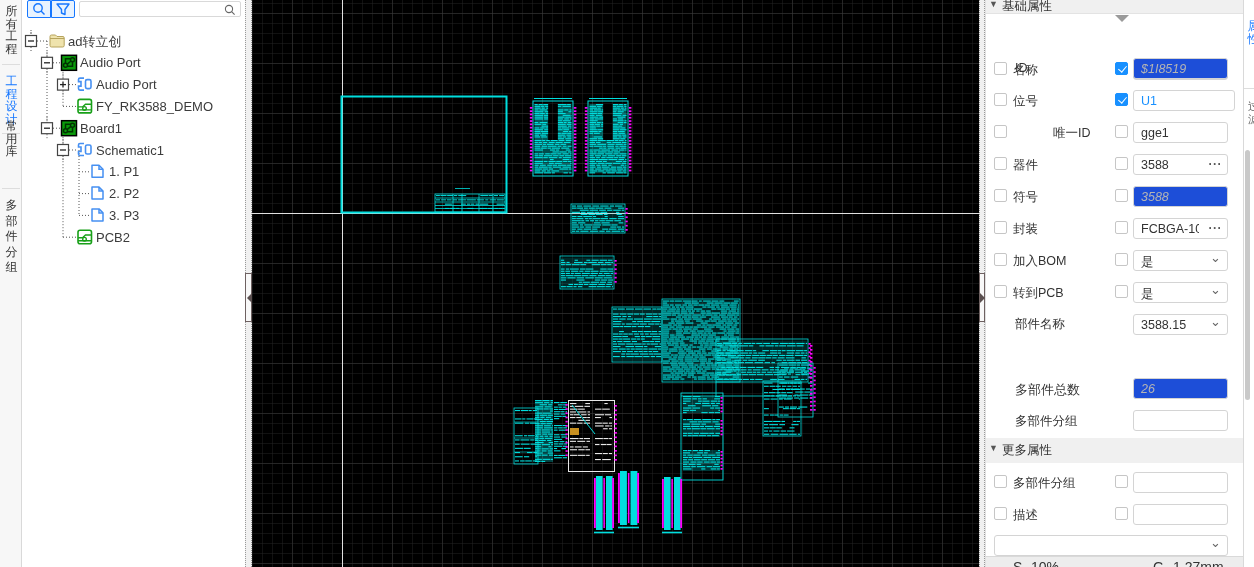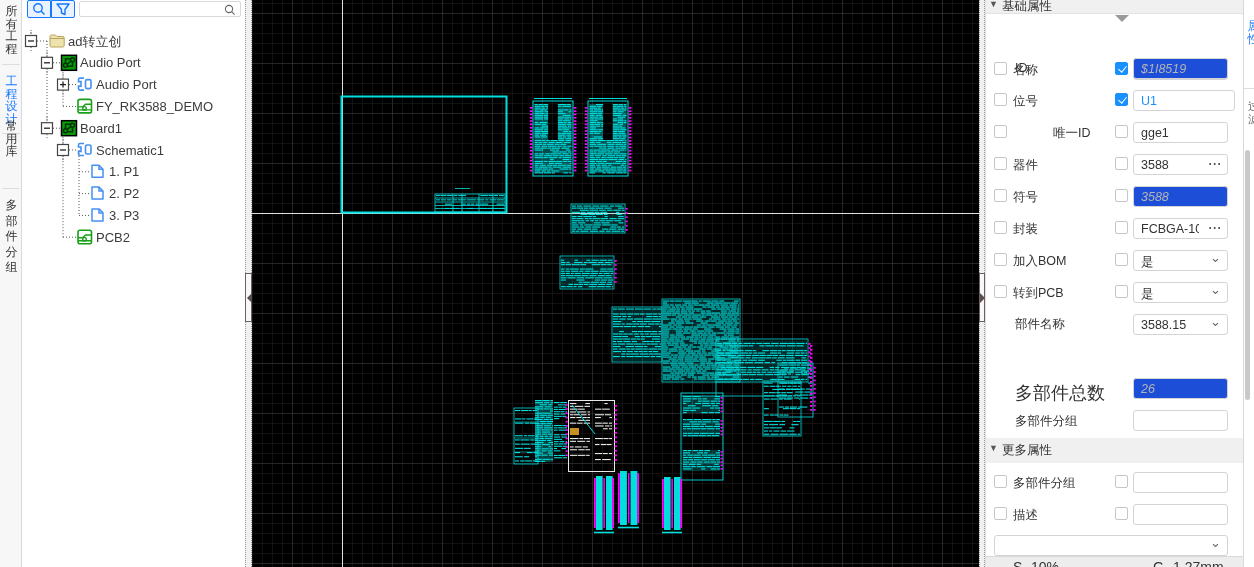--- a/index.html
+++ b/index.html
@@ -2248,21 +2248,21 @@
         </div>
       </div>
       <div class="abs" style="left:0;top:313.5px;width:258px;height:21px;">
         <span class="abs" style="left:29px;top:2px;font-size:12.5px;color:#333;white-space:nowrap;">部件名称</span>
         <div class="inp" style="left:147px;top:0;width:95px;height:21px;">
           <span class="val">3588.15</span>
           <span class="chev">⌄</span>
         </div>
       </div>
       <div class="abs" style="left:0;top:377.5px;width:258px;height:21px;">
-        <span class="abs" style="left:29px;top:3px;font-size:18px;color:#333;white-space:nowrap;">多部件总数</span>
+        <span class="abs" style="left:29px;top:3px;font-size:13px;color:#333;white-space:nowrap;">多部件总数</span>
         <div class="inp dis" style="left:147px;top:0;width:95px;height:21px;">
           <span class="val">26</span>
         </div>
       </div>
       <div class="abs" style="left:0;top:409.5px;width:258px;height:21px;">
         <span class="abs" style="left:29px;top:3px;font-size:12.5px;color:#333;white-space:nowrap;">多部件分组</span>
         <div class="inp" style="left:147px;top:0;width:95px;height:21px;">
           <span class="val"></span>
         </div>
       </div>

